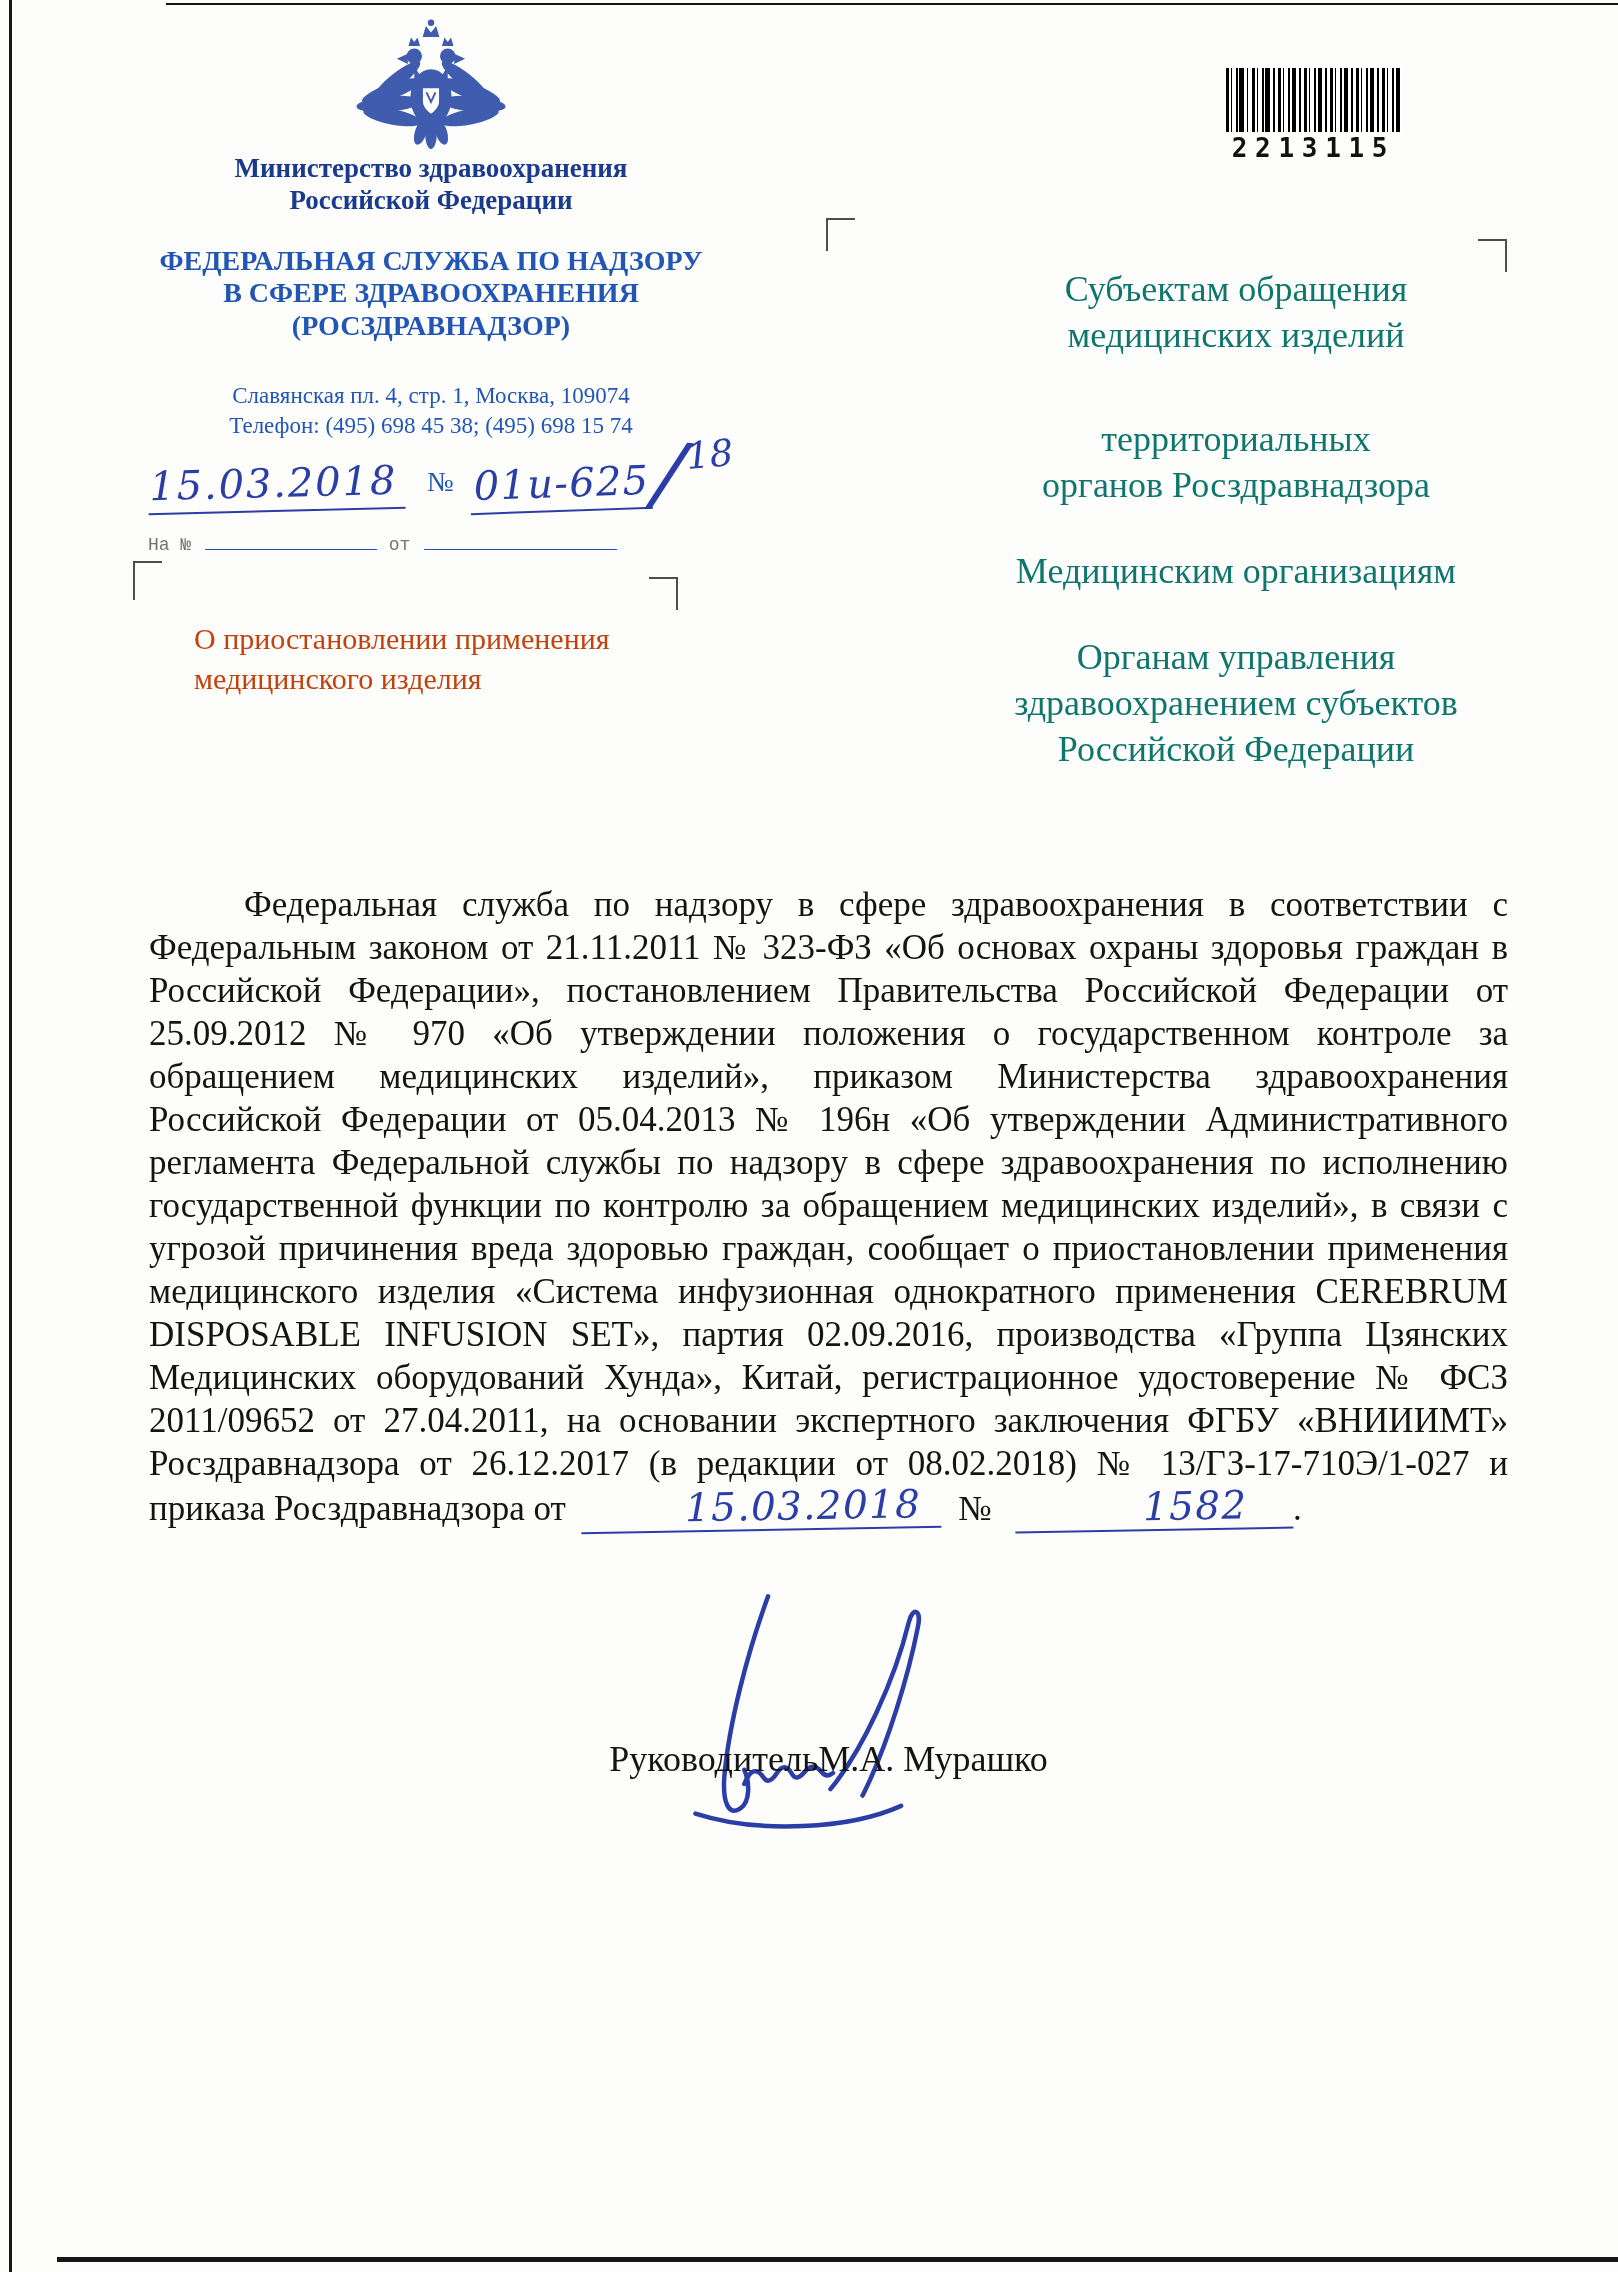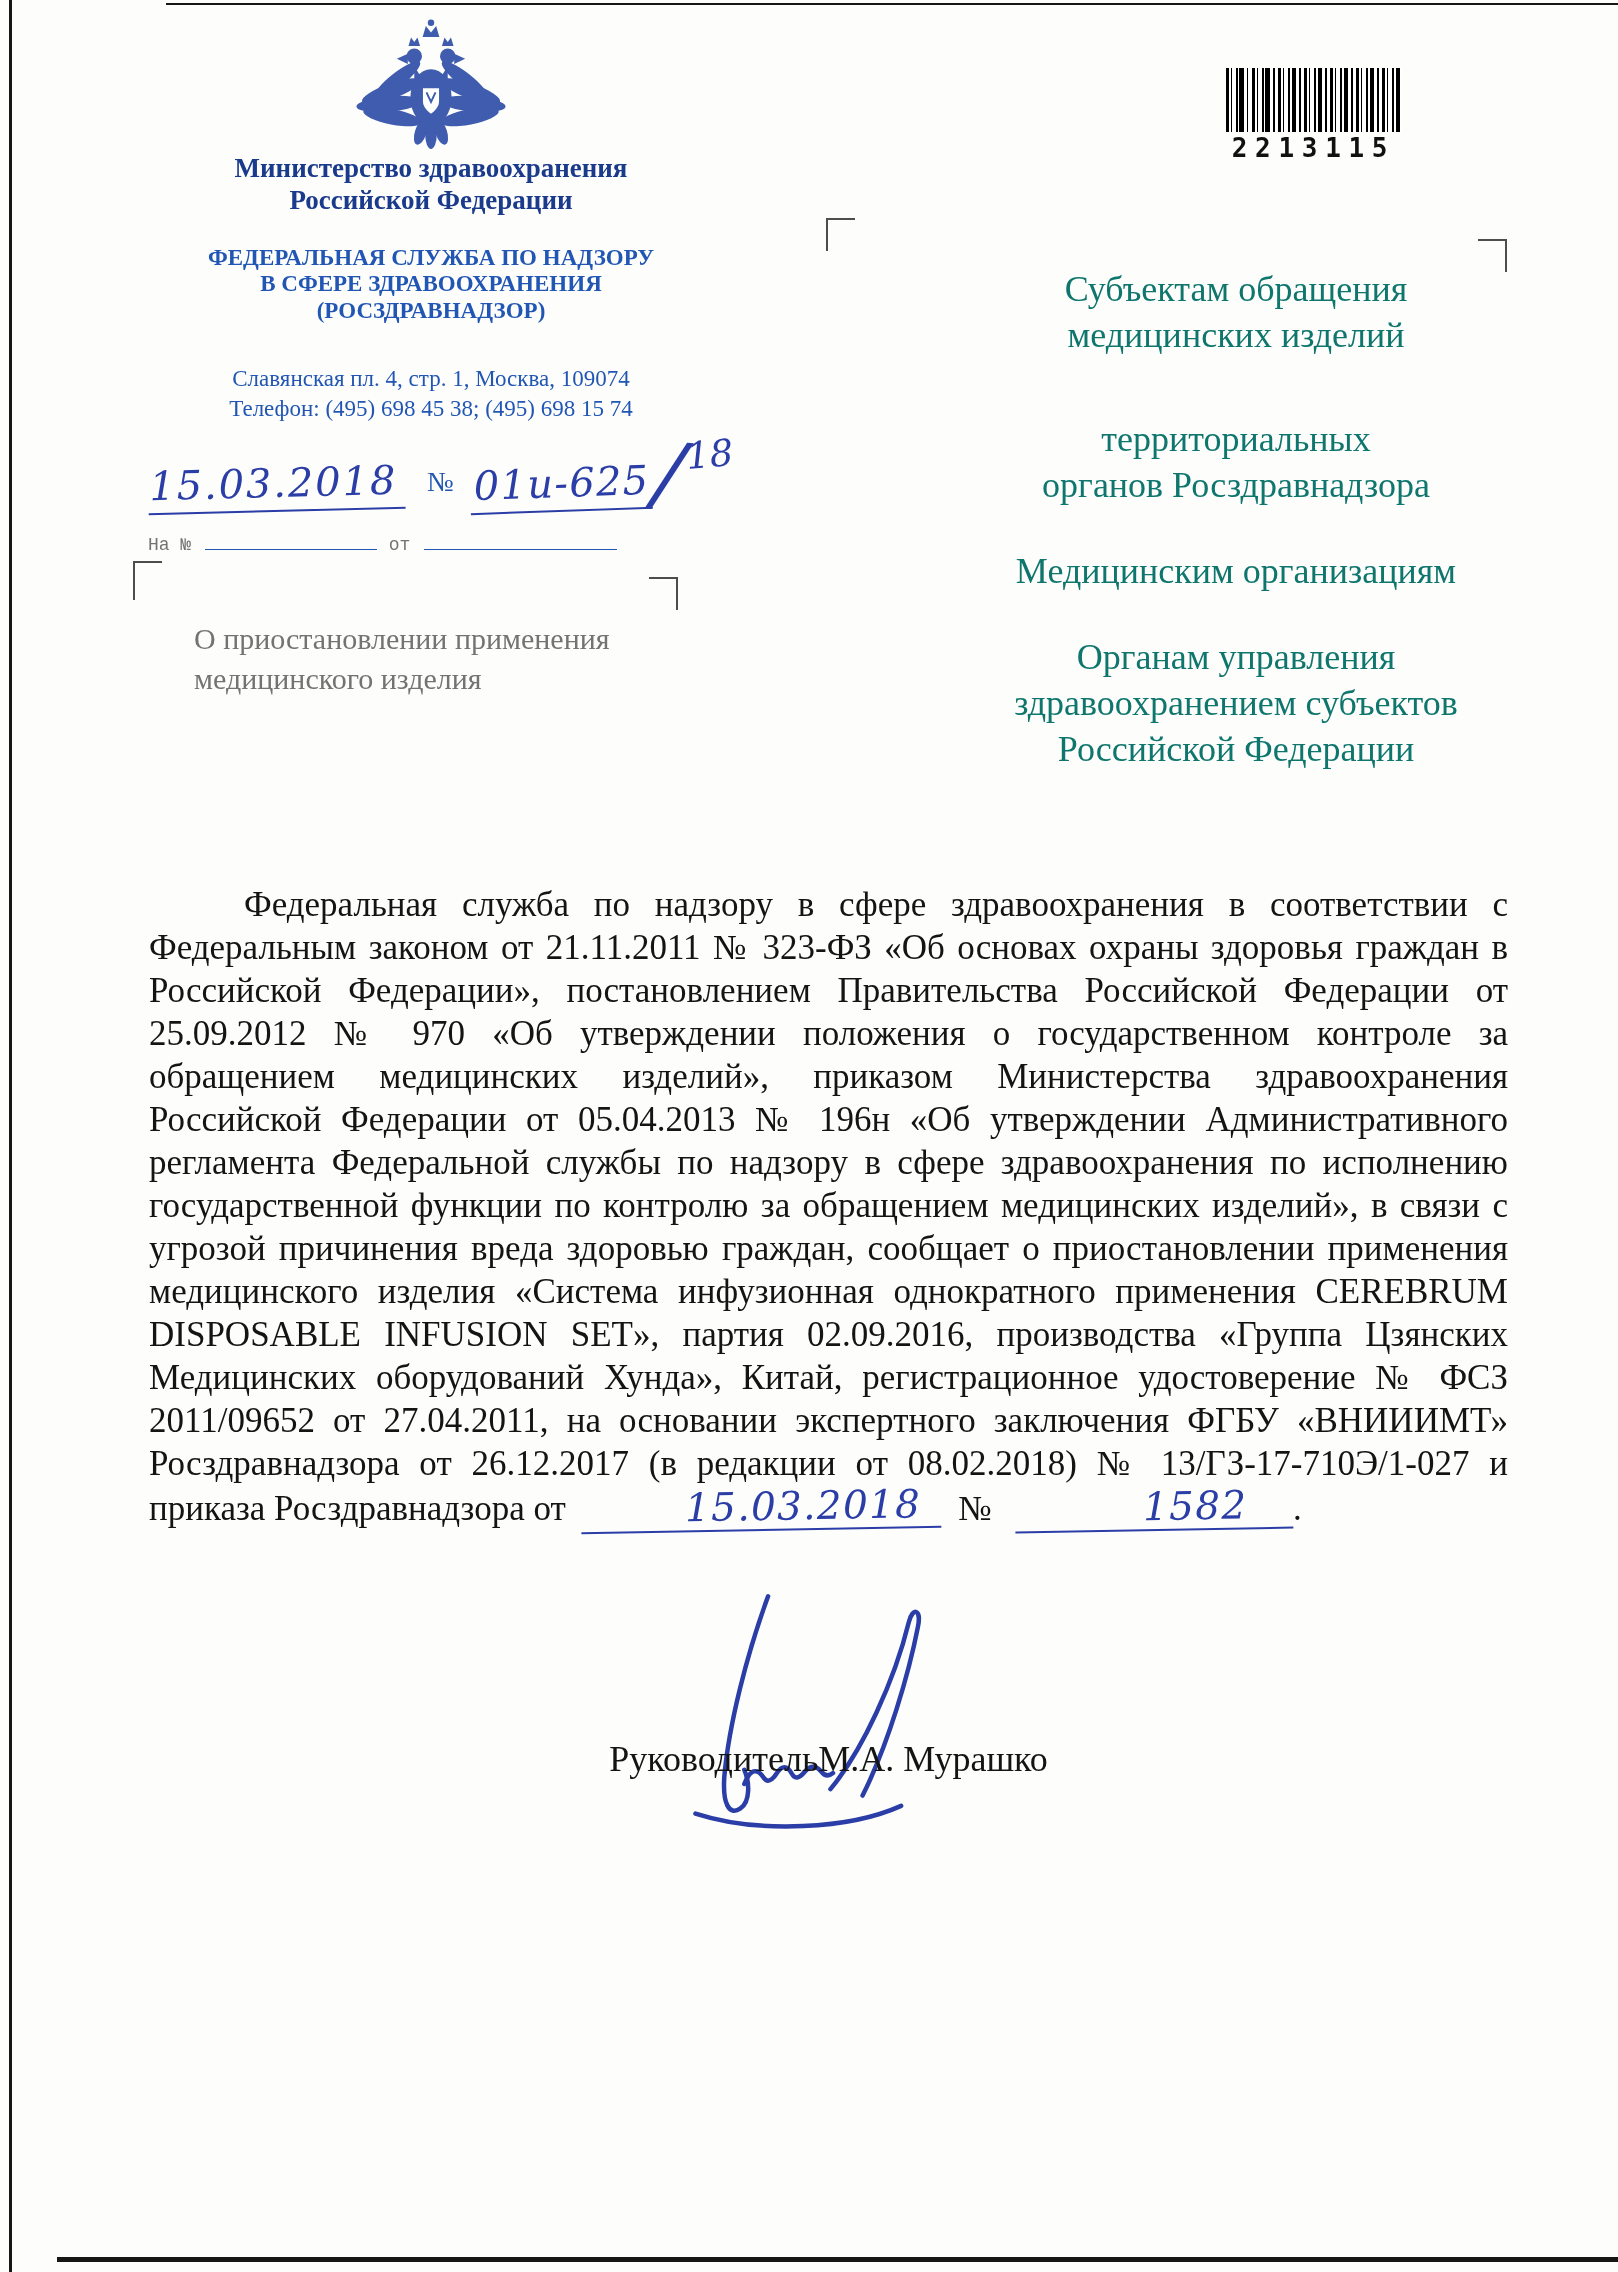--- a/index.html
+++ b/index.html
@@ -22,21 +22,21 @@
       #000 0 3.2px,#fff 3.2px 5.1px,#000 5.1px 6.4px,#fff 6.4px 10.3px,#000 10.3px 11.6px,
       #fff 11.6px 13.5px,#000 13.5px 18px,#fff 18px 21px,#000 21px 22.5px,#fff 22.5px 26px);
   }
   .barcode-number{margin-top:1.3px;font-family:"DejaVu Sans Mono",monospace;font-weight:bold;
     font-size:26px;letter-spacing:7.7px;color:#111;}
 
   
   .letterhead{position:absolute;left:103px;top:17px;width:656px;text-align:center;}
   .emblem{display:block;width:162px;height:132px;margin:0 auto;}
   .ministry{margin-top:3.9px;font-weight:bold;font-size:27px;line-height:1.18;color:#1a3a8c;}
-  .agency{margin-top:28px;font-weight:bold;font-size:23px;line-height:1.16;color:#2156b4;}
+  .agency{margin-top:28px;font-weight:bold;font-size:28px;line-height:1.16;color:#2156b4;}
   .contact{margin-top:39px;font-size:23px;line-height:1.3;color:#2156b4;}
 
   
   .refzone{position:absolute;left:148px;top:433px;width:676px;}
   .ref-line1{white-space:nowrap;}
   .hw{font-family:"DejaVu Serif",serif;font-style:italic;color:#2b3da6;}
   .ref-date{display:inline-block;font-size:40px;letter-spacing:1.9px;
     border-bottom:2.6px solid #2b3da6;padding:0 7.7px 3.9px 1.3px;transform:rotate(-1.5deg);}
   .ref-no-sign{font-size:28px;color:#2156b4;margin:0 14px 0 19.3px;vertical-align:6.4px;}
   .ref-num{display:inline-block;font-size:40px;letter-spacing:1.3px;
@@ -49,21 +49,21 @@
   .blank2{width:193px;margin-left:14px;}
 
   
   .cmark{position:absolute;width:27px;height:31px;border:0 solid #4d4d4d;}
   .cm-addr-left{left:826px;top:218px;border-left-width:2.6px;border-top-width:2.6px;}
   .cm-addr-right{left:1478px;top:239px;border-right-width:2.6px;border-top-width:2.6px;}
   .cm-ref-left{left:133px;top:561px;height:37px;border-left-width:2.6px;border-top-width:2.6px;}
   .cm-ref-right{left:649px;top:577px;border-right-width:2.6px;border-top-width:2.6px;}
 
   
-  .subject{position:absolute;left:194px;top:619px;font-size:30px;line-height:1.32;color:#737373;}
+  .subject{position:absolute;left:194px;top:619px;font-size:30px;line-height:1.32;color:#c2410c;}
 
   
   .addressees{position:absolute;left:895px;top:266px;width:682px;text-align:center;
     font-size:36px;line-height:46px;color:#0f766e;}
   .addr-block{margin-bottom:40px;}
   .addr-block.first{margin-bottom:58px;}
 
   
   .body-par{position:absolute;left:149px;top:848px;width:1359px;
     font-size:35px;line-height:43px;text-align:justify;text-indent:95px;color:#141414;}

